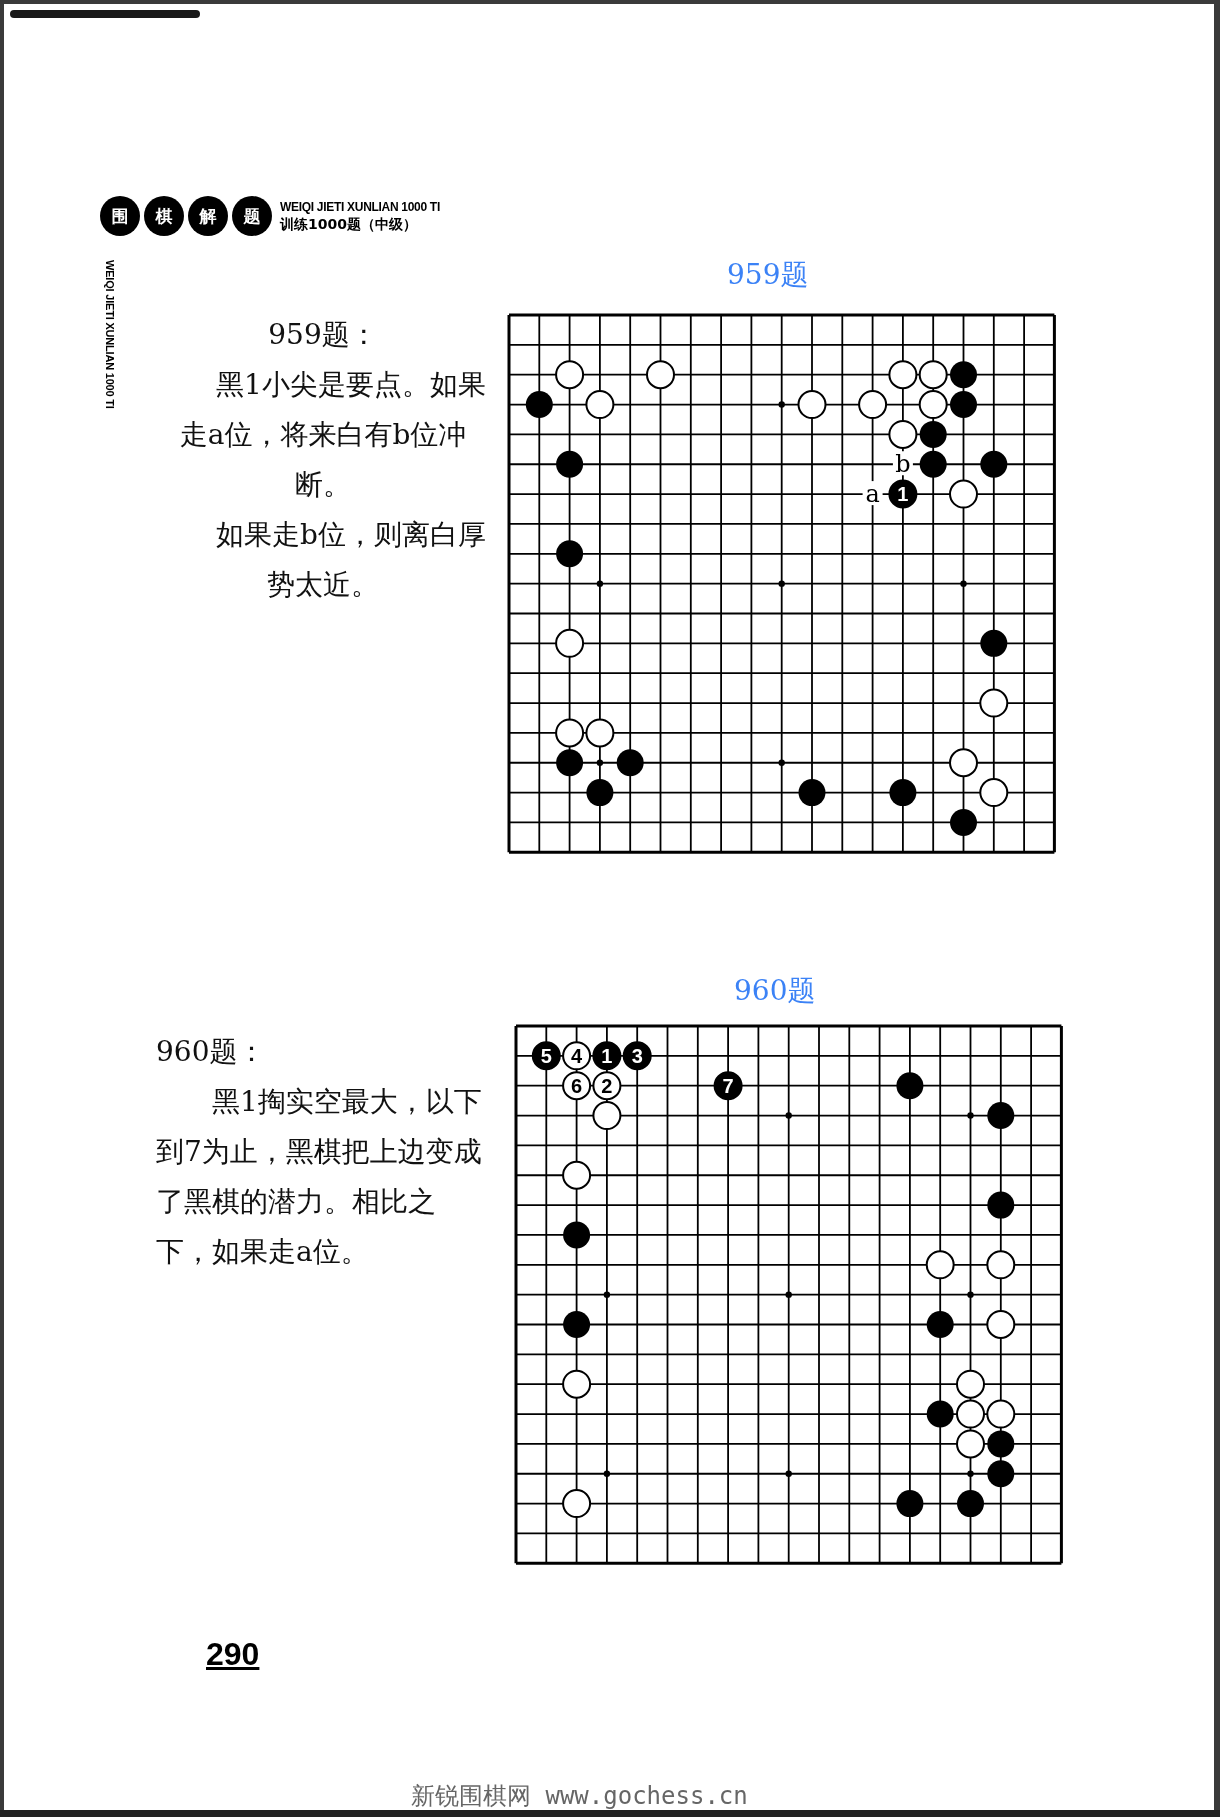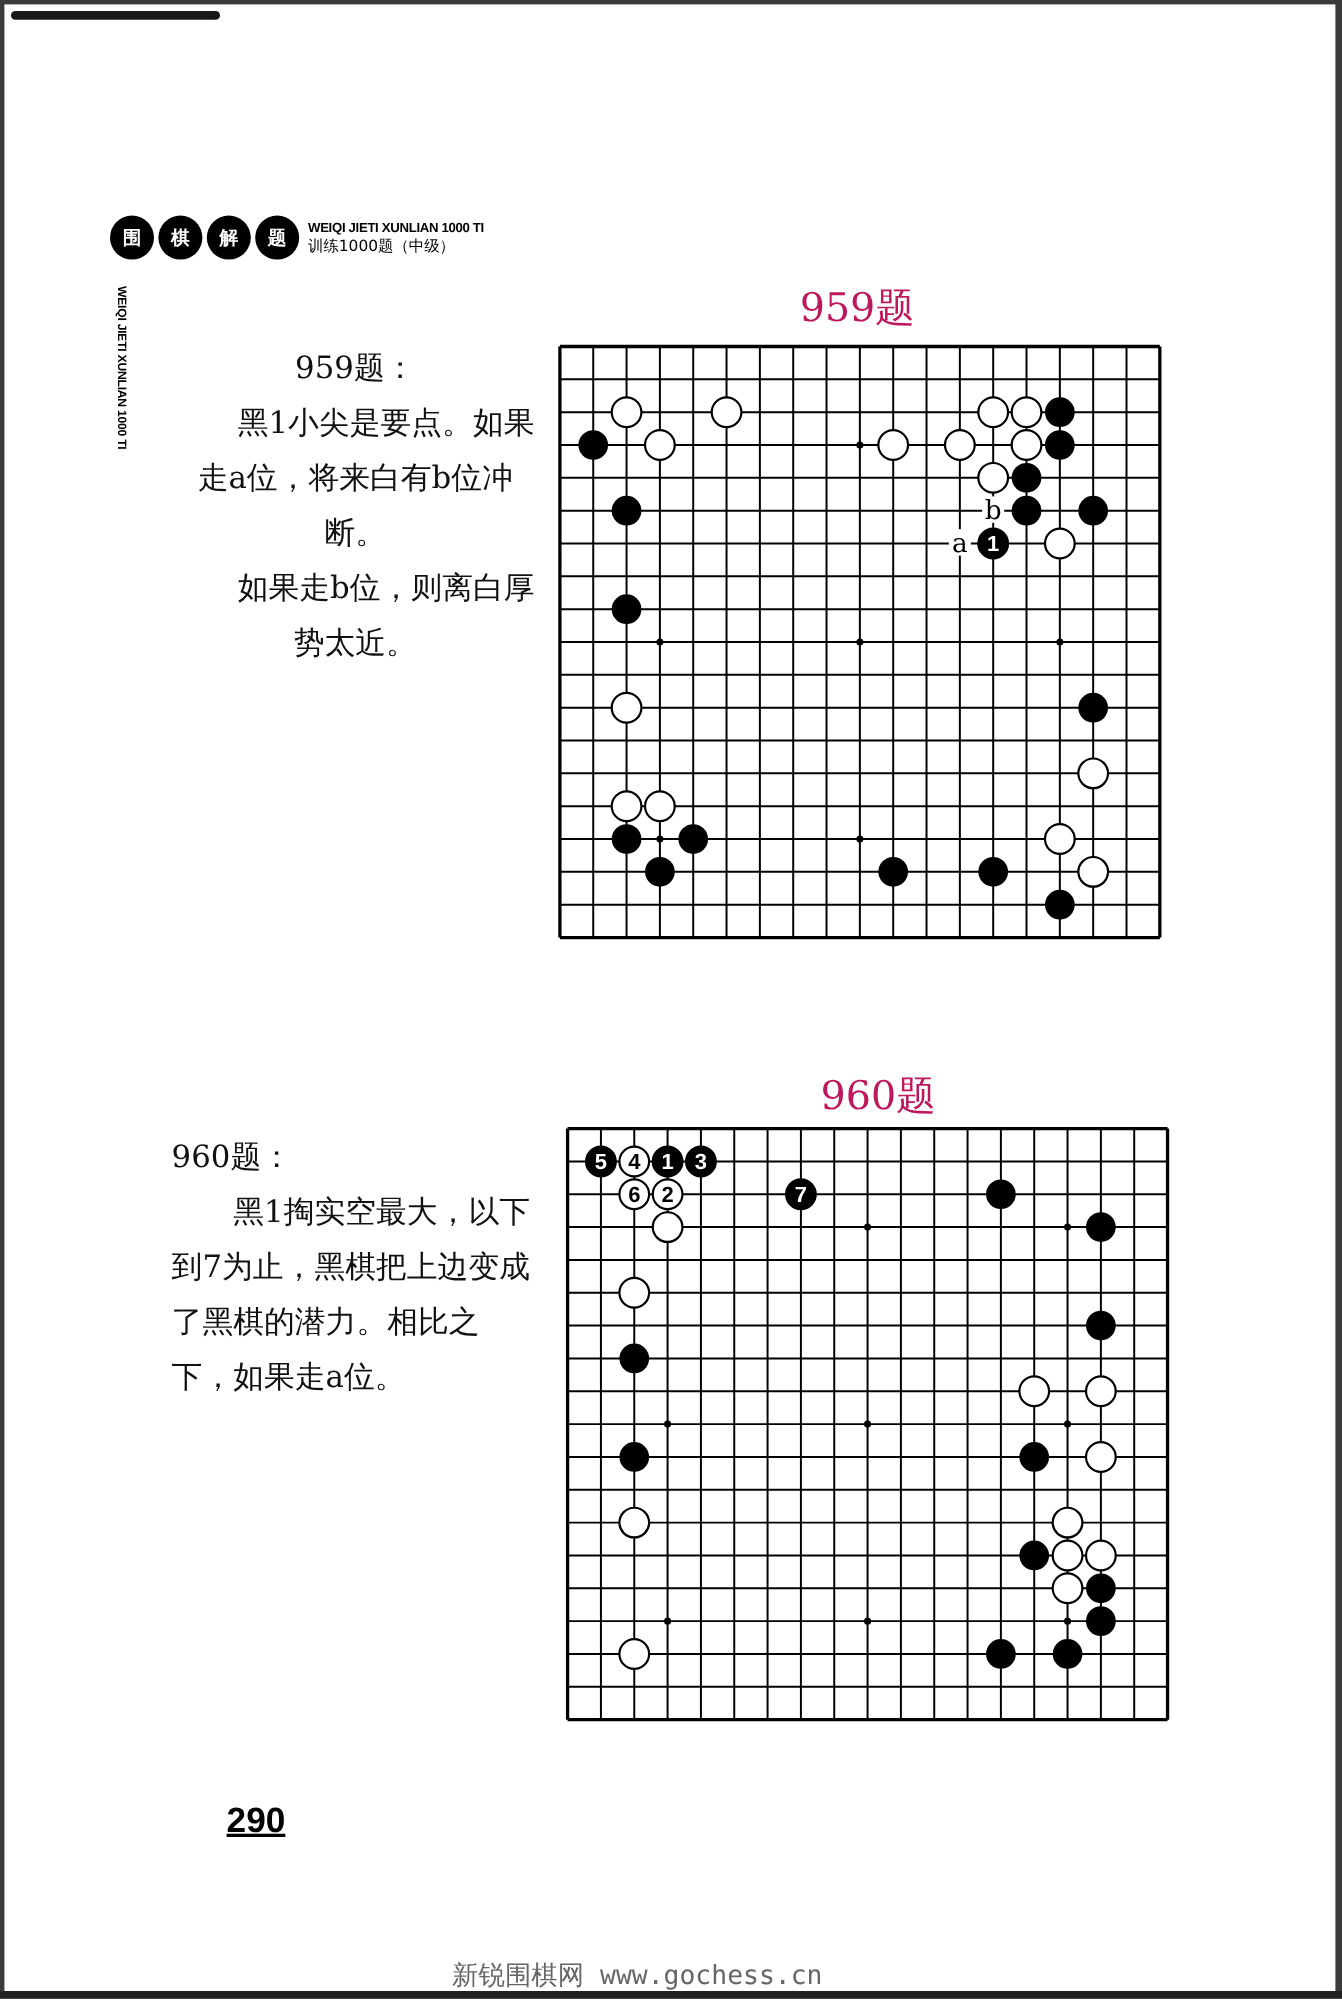--- a/index.html
+++ b/index.html
@@ -17,32 +17,32 @@
     background: #000; border-radius: 4px; opacity: 0.9;
   }
   .header { position: absolute; left: 96px; top: 192px; display: flex; align-items: center; }
   .circle {
     width: 40px; height: 40px; border-radius: 50%; background: #000; color: #fff;
     display: flex; align-items: center; justify-content: center; margin-right: 4px;
     font-family: "DejaVu Sans", sans-serif; font-size: 17px; font-weight: bold;
   }
   .header-text { margin-left: 4px; line-height: 17px; }
   .header-en { font-family: "Liberation Sans", sans-serif; font-weight: bold; font-size: 12px; letter-spacing: -0.3px; }
-  .header-cn { font-family: "DejaVu Sans", sans-serif; font-weight: normal; font-size: 14px; }
+  .header-cn { font-family: "DejaVu Sans", sans-serif; font-weight: bold; font-size: 14px; }
   .side-text {
     position: absolute; left: 100px; top: 256px; writing-mode: vertical-rl;
     font-family: "Liberation Sans", sans-serif; font-weight: bold; font-size: 11px; letter-spacing: -0.2px;
   }
   .problem-text {
     position: absolute; font-size: 28px; line-height: 50px; color: #111;
     font-family: "DejaVu Serif", serif; width: 330px;
   }
   .problem-text .title { display: block; }
   .problem-text .para { display: block; text-indent: 2em; }
-  .board-title { position: absolute; font-size: 36px; color: #be185d; }
+  .board-title { position: absolute; font-size: 28px; color: #3b82f6; }
   .board { position: absolute; }
   .page-number { position: absolute; left: 202px; top: 1632px; font-family: "Liberation Sans", sans-serif; font-size: 32px; font-weight: bold; text-decoration: underline; }
   .watermark { position: absolute; left: 407px; top: 1776px; font-family: "DejaVu Sans Mono", monospace; font-size: 24px; color: #666; }
   .bottom-bar { position: absolute; left: 0; top: 1810px; width: 1220px; height: 7px; background: #222; }
 </style>
 </head>
 <body>
 
 <div class="page">
   <div class="scan-top"></div>
@@ -154,21 +154,21 @@
       <text x="367.6" y="191.10000000000002" text-anchor="middle" font-size="24" font-family="DejaVu Serif, serif" fill="#000">a</text>
       <rect x="387.90000000000003" y="140.25" width="20" height="24" fill="#fff"></rect>
       <text x="397.90000000000003" y="161.25" text-anchor="middle" font-size="24" font-family="DejaVu Serif, serif" fill="#000">b</text>
     </svg>
 
   <div class="problem-text" style="left:152px; top:1023px;">
     <span class="title">960题：</span>
     <span class="para">黑1掏实空最大，以下到7为止，黑棋把上边变成了黑棋的潜力。相比之下，如果走a位。</span>
   </div>
 
-  <div class="board-title" style="left:730px; top:968px;margin-left:12px;">960题</div>
+  <div class="board-title" style="left:730px; top:968px;">960题</div>
   <svg class="board" id="board1" style="left:508px; top:1018px;" width="560" height="556">
       <g>
         <line x1="4" y1="4" x2="549.4" y2="4" stroke="#000" stroke-width="3"></line>
         <line x1="4" y1="4" x2="4" y2="541.3000000000001" stroke="#000" stroke-width="3"></line>
         <line x1="4" y1="33.85" x2="549.4" y2="33.85" stroke="#000" stroke-width="1.8"></line>
         <line x1="34.3" y1="4" x2="34.3" y2="541.3000000000001" stroke="#000" stroke-width="1.8"></line>
         <line x1="4" y1="63.7" x2="549.4" y2="63.7" stroke="#000" stroke-width="1.8"></line>
         <line x1="64.6" y1="4" x2="64.6" y2="541.3000000000001" stroke="#000" stroke-width="1.8"></line>
         <line x1="4" y1="93.55000000000001" x2="549.4" y2="93.55000000000001" stroke="#000" stroke-width="1.8"></line>
         <line x1="94.9" y1="4" x2="94.9" y2="541.3000000000001" stroke="#000" stroke-width="1.8"></line>

